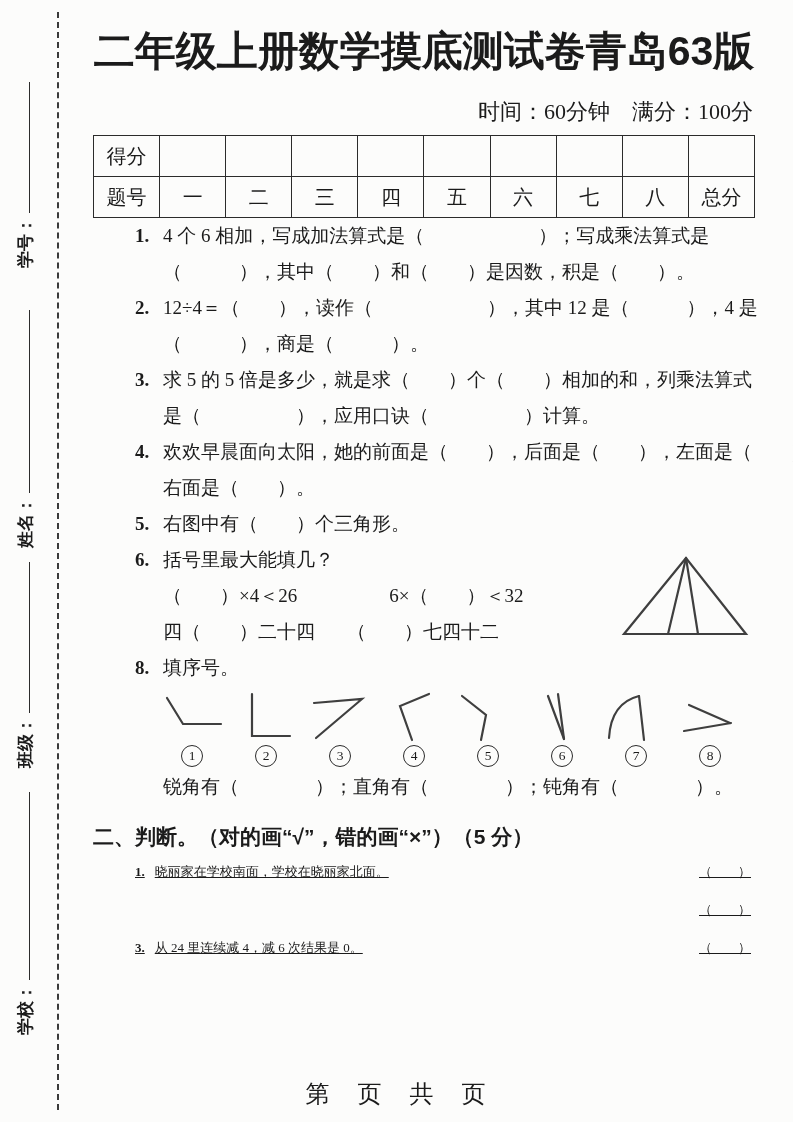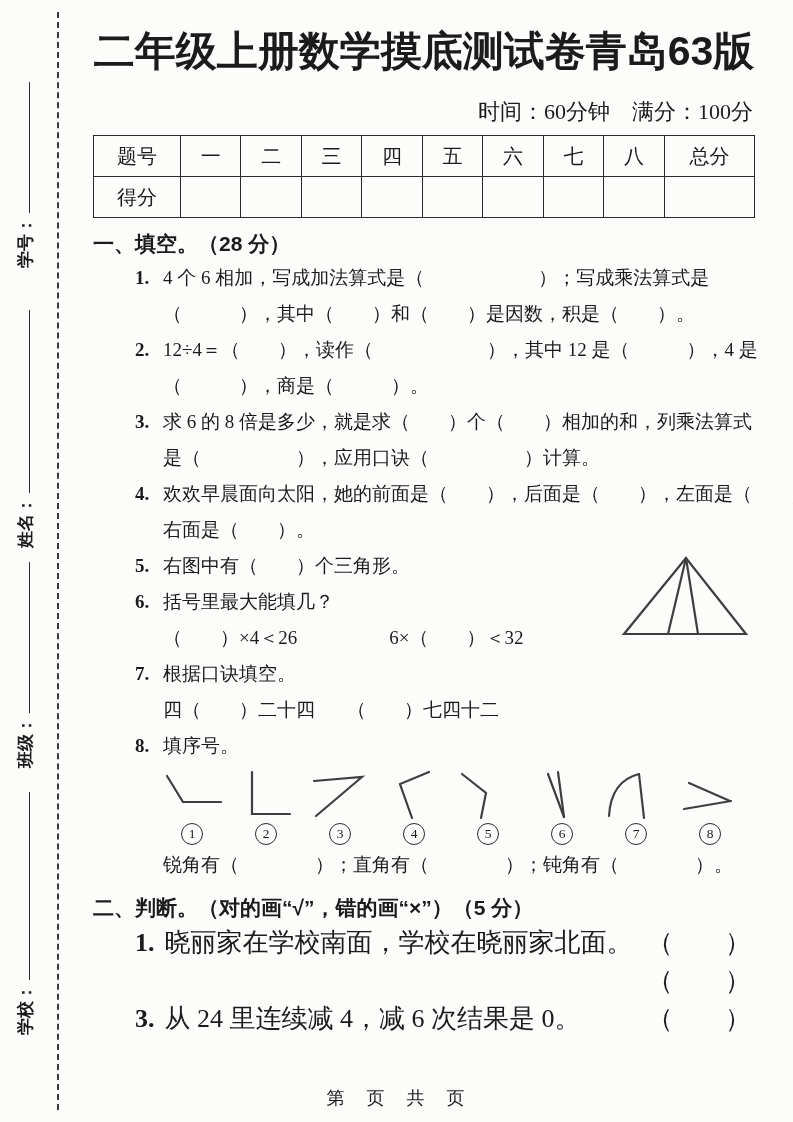--- a/index.html
+++ b/index.html
@@ -58,26 +58,26 @@
   .tri{position:absolute;left:560px;top:552px;}
   .angles{display:flex;margin:4px 0 2px 62px;}
   .angle-item{width:74px;display:flex;flex-direction:column;align-items:center;}
   .circle-num{
     display:flex;align-items:center;justify-content:center;
     width:20px;height:20px;border:1.5px solid #2b2b2b;border-radius:50%;
     font-size:13.5px;margin-top:3px;
   }
   svg .stk{stroke:#3f3f3f;stroke-width:2.2;fill:none;stroke-linecap:round;}
   
-  .jrow{display:flex;font-size:26px;line-height:38px;}
+  .jrow{display:flex;font-size:13px;line-height:38px;text-decoration:underline;}
   .jtext{padding-left:42px;white-space:nowrap;}
   .jblank{margin-left:auto;margin-right:4px;white-space:nowrap;}
   .footer{
     position:absolute;left:0;right:0;bottom:12px;text-align:center;
-    font-size:18px;letter-spacing:2px;
+    font-size:24px;letter-spacing:2px;
   }
 </style>
 </head>
 <body>
 
 <div class="divider"></div>
 
 <div class="side-group" style="top:268px;width:188px;">
   <span class="side-label">学号：</span>
   <span class="side-line"></span>
@@ -95,61 +95,60 @@
   <span class="side-line"></span>
 </div>
 
 <div class="content">
 
   <div class="title">二年级上册数学摸底测试卷青岛63版</div>
   <div class="meta">时间：60分钟　满分：100分</div>
 
   <table class="score">
     <tbody>
+      <tr>
+        <td>得分</td>
+        <td></td>
+        <td></td>
+        <td></td>
+        <td></td>
+        <td></td>
+        <td></td>
+        <td></td>
+        <td></td>
+        <td></td>
+      </tr>
       <tr>
         <td class="c-label">题号</td>
         <td>一</td>
         <td>二</td>
         <td>三</td>
         <td>四</td>
         <td>五</td>
         <td>六</td>
         <td>七</td>
         <td>八</td>
         <td class="c-total">总分</td>
       </tr>
-      <tr>
-        <td>得分</td>
-        <td></td>
-        <td></td>
-        <td></td>
-        <td></td>
-        <td></td>
-        <td></td>
-        <td></td>
-        <td></td>
-        <td></td>
-      </tr>
     </tbody>
   </table>
 
-  <div class="sec-head">一、填空。（28 分）</div>
 
   <div class="qline first">
     <span class="qnum">1.</span><span>4 个 6 相加，写成加法算式是（　　　　　　）；写成乘法算式是</span>
   </div>
   <div class="qline">（　　　），其中（　　）和（　　）是因数，积是（　　）。</div>
 
   <div class="qline first">
     <span class="qnum">2.</span><span>12÷4＝（　　），读作（　　　　　　），其中 12 是（　　　），4 是</span>
   </div>
   <div class="qline">（　　　），商是（　　　）。</div>
 
   <div class="qline first">
-    <span class="qnum">3.</span><span>求 6 的 8 倍是多少，就是求（　　）个（　　）相加的和，列乘法算式</span>
+    <span class="qnum">3.</span><span>求 5 的 5 倍是多少，就是求（　　）个（　　）相加的和，列乘法算式</span>
   </div>
   <div class="qline">是（　　　　　），应用口诀（　　　　　）计算。</div>
 
   <div class="qline first">
     <span class="qnum">4.</span><span>欢欢早晨面向太阳，她的前面是（　　），后面是（　　），左面是（　　），</span>
   </div>
   <div class="qline">右面是（　　）。</div>
 
   <div class="qline first">
     <span class="qnum">5.</span><span>右图中有（　　）个三角形。</span>
@@ -162,23 +161,20 @@
   </svg>
 
   <div class="qline first">
     <span class="qnum">6.</span><span>括号里最大能填几？</span>
   </div>
   <div class="qline inline-row">
     <span>（　　）×4＜26</span>
     <span class="q6i2">6×（　　）＜32</span>
   </div>
 
-  <div class="qline first">
-    <span class="qnum">7.</span><span>根据口诀填空。</span>
-  </div>
   <div class="qline inline-row">
     <span>四（　　）二十四</span>
     <span class="q7i2">（　　）七四十二</span>
   </div>
 
   <div class="qline first">
     <span class="qnum">8.</span><span>填序号。</span>
   </div>
 
   <div class="angles">
@@ -230,21 +226,21 @@
       <svg width="70" height="52" viewBox="0 0 70 52">
           <path class="stk" d="M14,15 L55,33"></path>
           <path class="stk" d="M9,41 L56,33"></path>
         </svg>
       <span class="circle-num">8</span>
     </div>
   </div>
 
   <div class="qline">锐角有（　　　　）；直角有（　　　　）；钝角有（　　　　）。</div>
 
-  <div class="sec-head" style="margin-top:9px;">二、判断。（对的画“√”，错的画“×”）（5 分）</div>
+  <div class="sec-head" style="margin-top:16px;">二、判断。（对的画“√”，错的画“×”）（5 分）</div>
 
   <div class="jrow">
     <span class="jtext"><span class="jnum">1.</span><span>晓丽家在学校南面，学校在晓丽家北面。</span></span>
     <span class="jblank">（　　）</span>
   </div>
   <div class="jrow">
     <span class="jblank">（　　）</span>
   </div>
   <div class="jrow">
     <span class="jtext"><span class="jnum">3.</span><span>从 24 里连续减 4，减 6 次结果是 0。</span></span>

